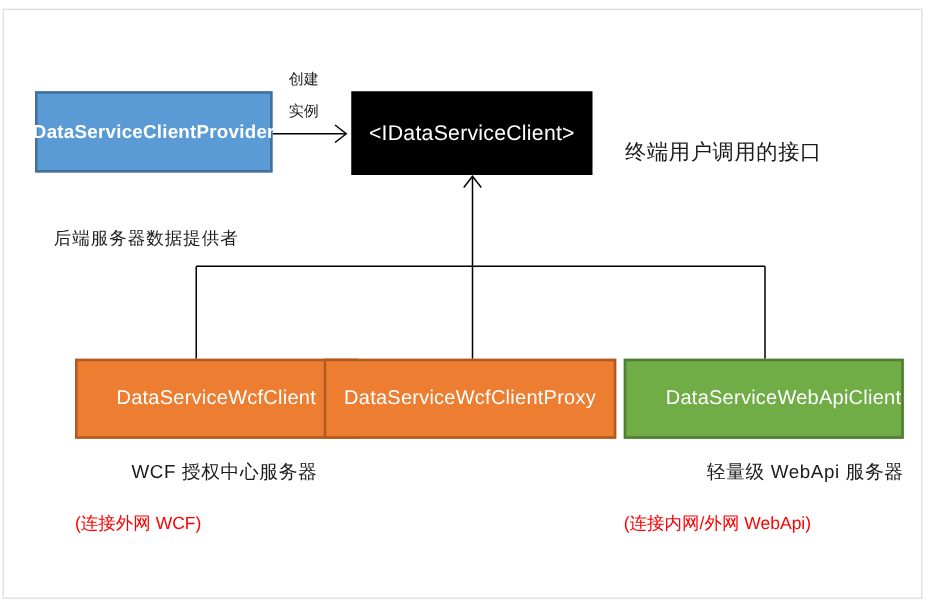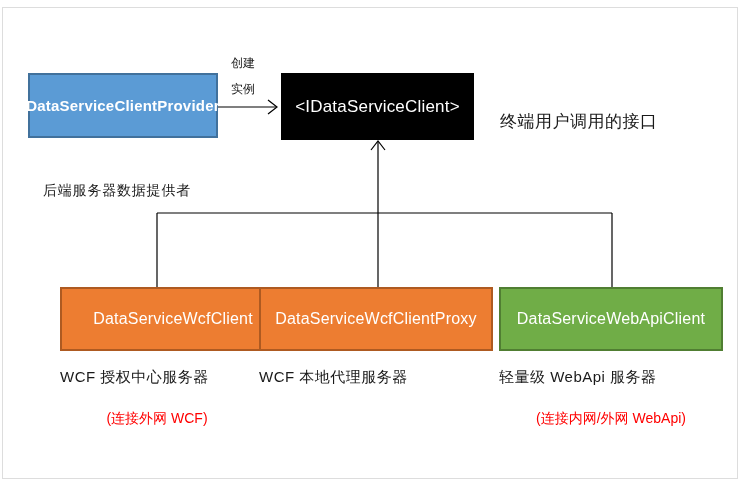--- a/index.html
+++ b/index.html
@@ -49,48 +49,48 @@
     background: #ed7d31;
     border: 2px solid #ae5a21;
     font-size: 16px;
   }
   #client-box-0 { left: 60px;  width: 226px; }
   #client-box-1 { left: 259px; width: 234px; }
   #client-box-2 {
     left: 499px; width: 224px;
     background: #70ad47;
     border-color: #507e32;
+    justify-content: flex-end;
   }
   .free-label {
     position: absolute;
     color: #1a1a1a;
     white-space: nowrap;
   }
   #create-label {
     left: 231px; top: 50px;
     font-size: 12px;
     line-height: 26px;
     text-align: center;
   }
   #interface-caption { left: 500px; top: 110px;  font-size: 17px; letter-spacing: 0.5px; }
   #provider-caption  { left: 43px;  top: 154px; font-size: 14px; letter-spacing: 0.8px; margin-top: 28px; }
   .client-caption {
     position: absolute;
     top: 368px;
     font-size: 15px;
     color: #1a1a1a;
-    text-align: left;
+    text-align: right;
     letter-spacing: 0.5px;
   }
   .client-note {
     position: absolute;
     top: 410px;
     font-size: 14px;
     color: #ff0000;
-    text-align: center;
   }
   .col-0 { left: 60px;  width: 194px; }
   .col-1 { left: 259px; width: 234px; }
   .col-2 { left: 499px; width: 224px; }
   #connector-svg {
     position: absolute;
     left: 0; top: 0;
     pointer-events: none;
   }
   #connector-svg path, #connector-svg polyline {
@@ -138,19 +138,18 @@
     <span>DataServiceWcfClient</span>
   </div>
   <div id="client-box-1" class="box client-box">
     <span>DataServiceWcfClientProxy</span>
   </div>
   <div id="client-box-2" class="box client-box">
     <span>DataServiceWebApiClient</span>
   </div>
 
   <div class="client-caption col-0">WCF 授权中心服务器</div>
-  <div class="client-caption col-1">WCF 本地代理服务器</div>
   <div class="client-caption col-2">轻量级 WebApi 服务器</div>
 
   <div class="client-note col-0">(连接外网 WCF)</div>
   <div class="client-note col-2">(连接内网/外网 WebApi)</div>
 
 </div>
 
 </body></html>

